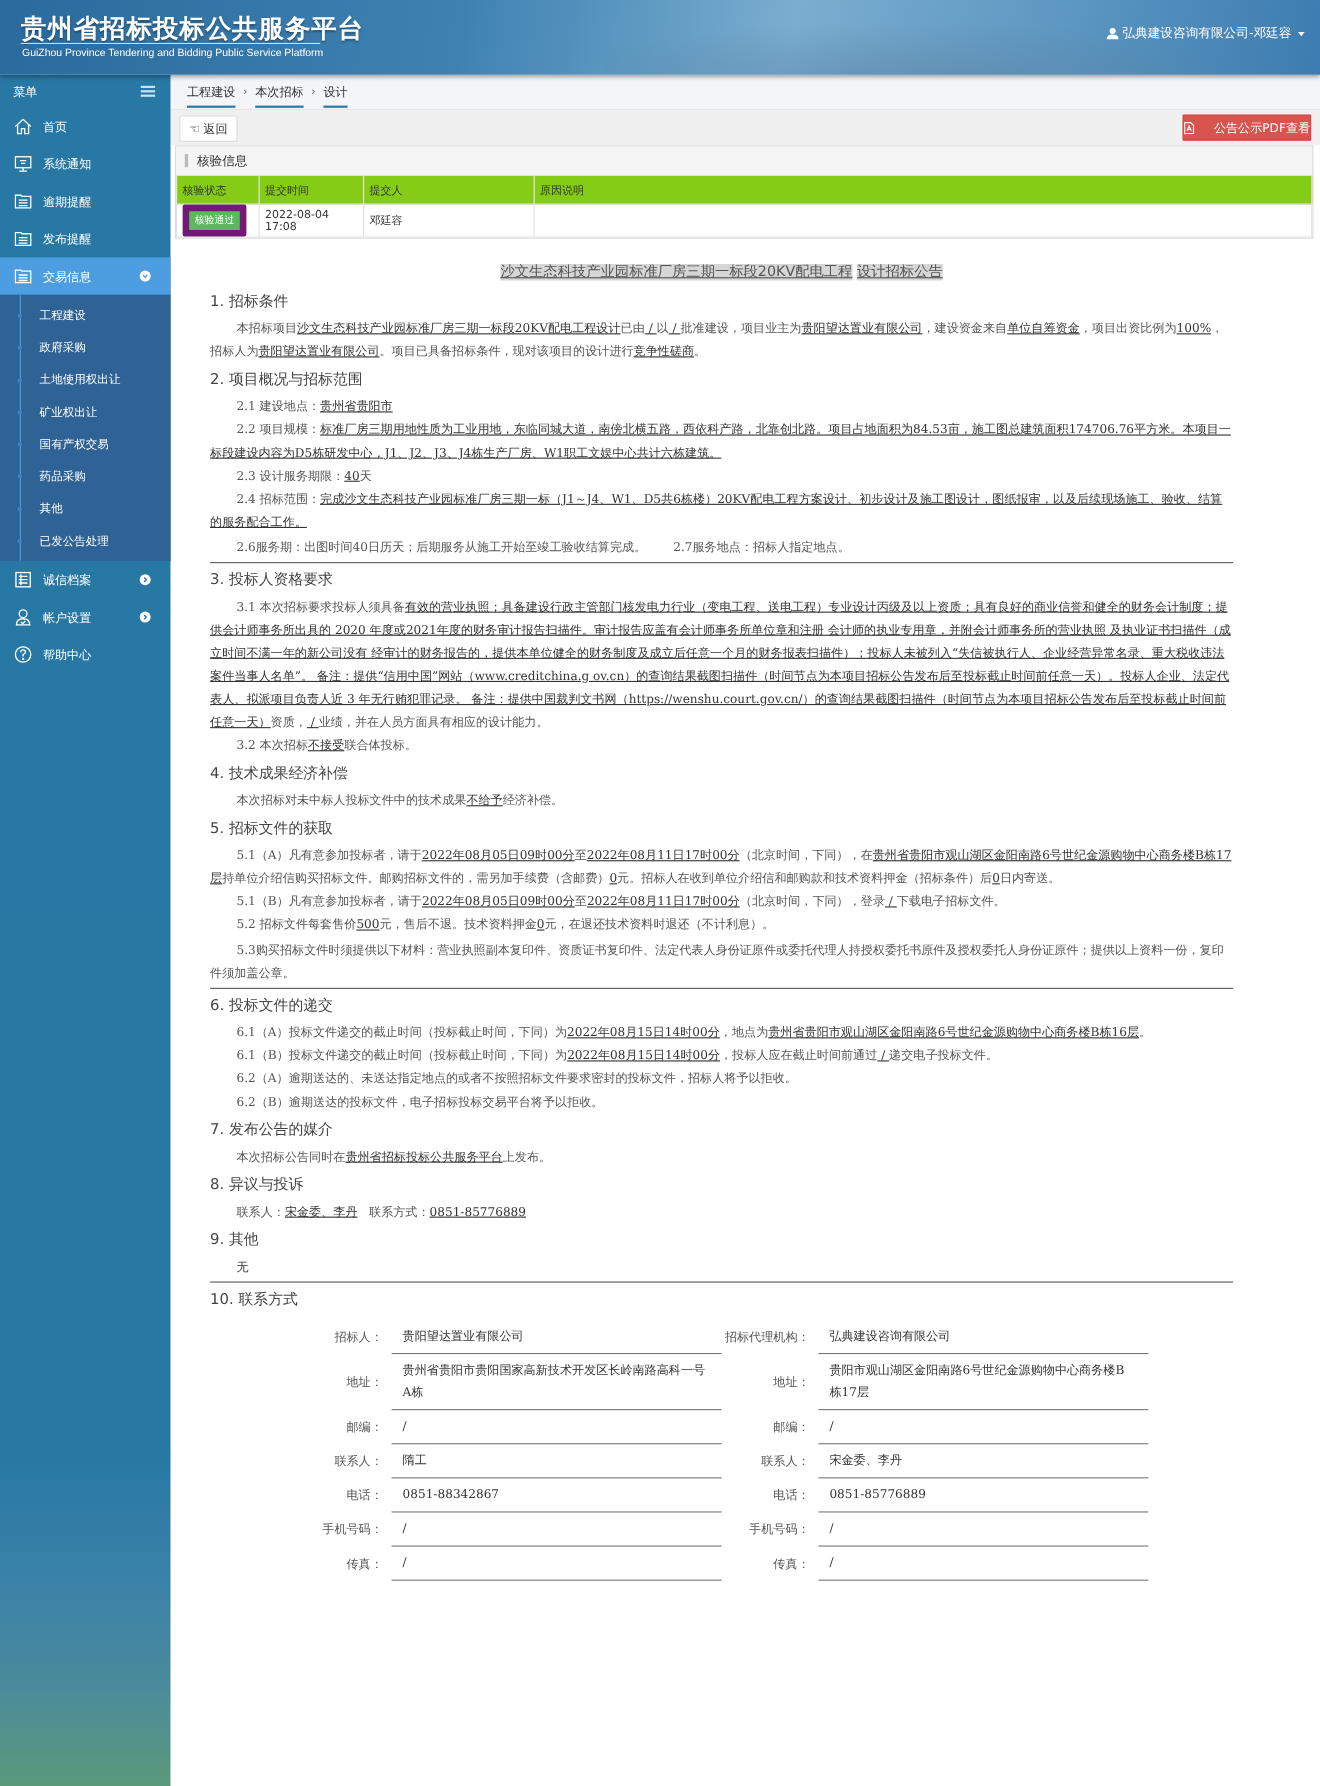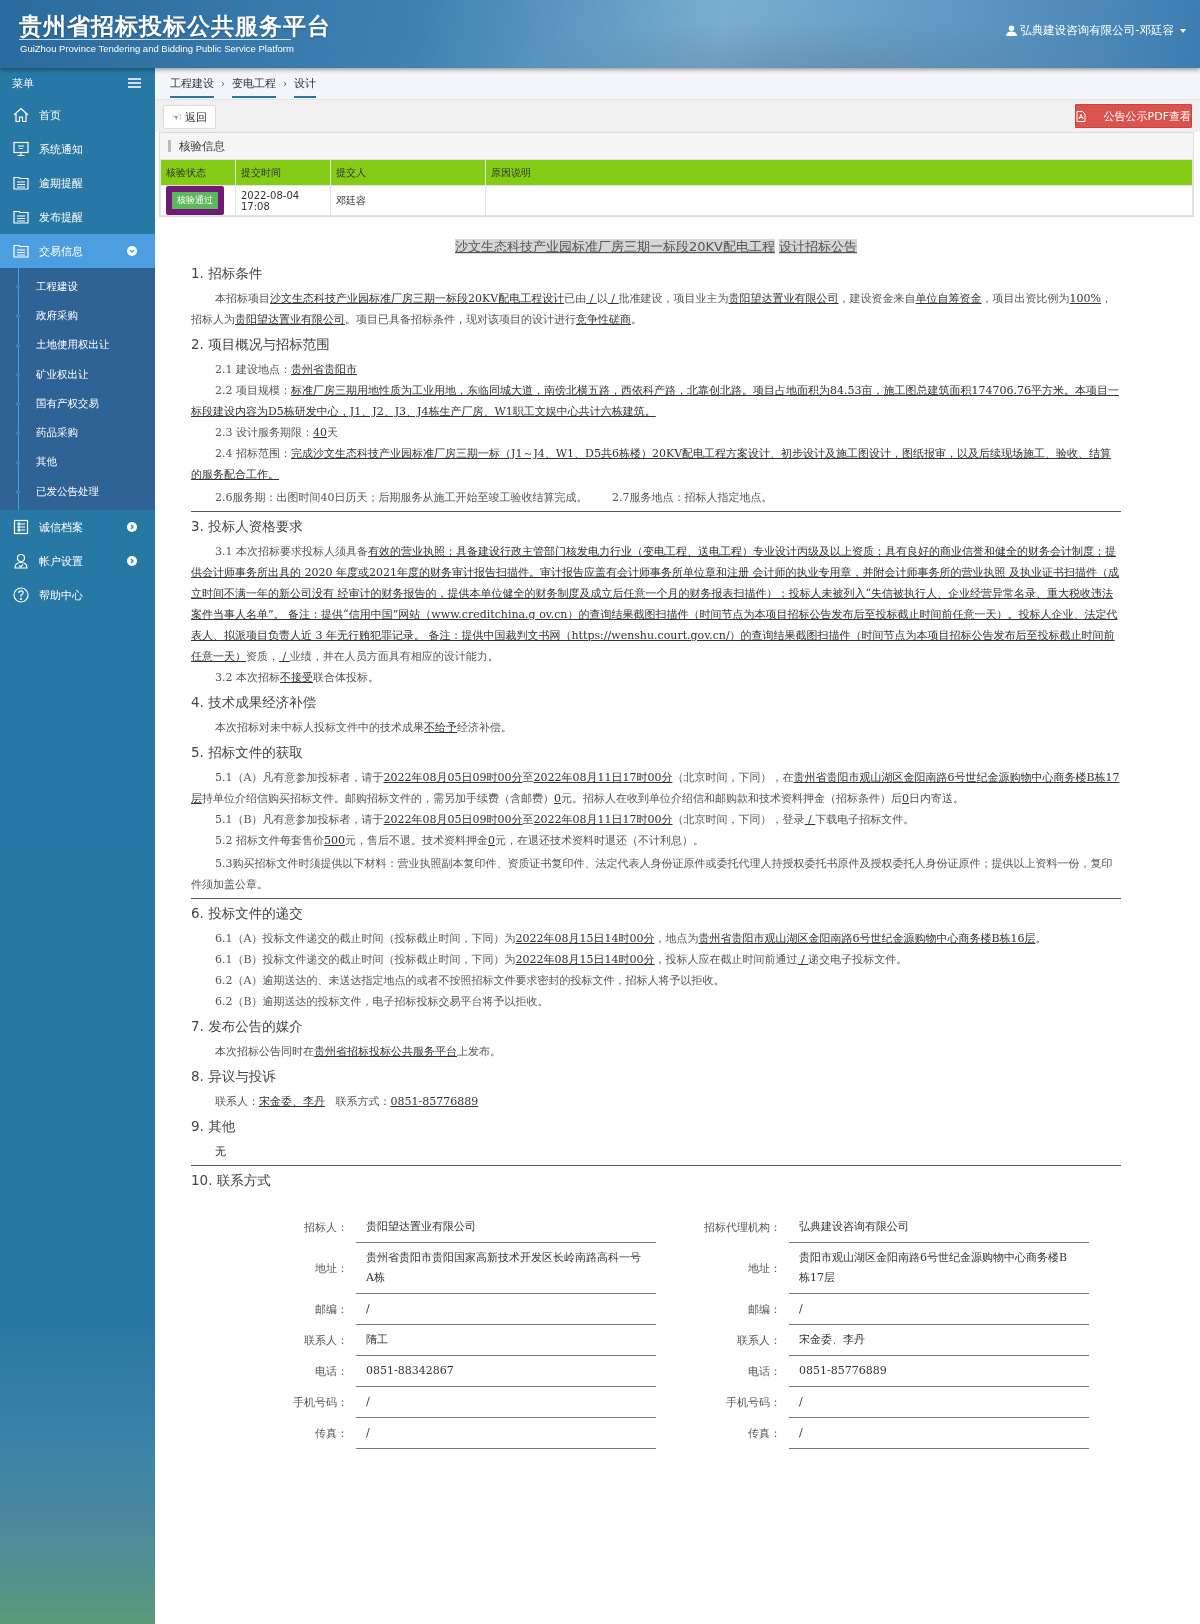--- a/index.html
+++ b/index.html
@@ -42,21 +42,21 @@
 table.vt th{background:#84cc16;font-weight:normal;text-align:left;padding:0 5px;height:26px;border:1px solid #e2e2e2;color:#333}
 table.vt td{background:#fff;padding:0 5px;height:27px;border:1px solid #e2e2e2}
 .badge{display:inline-block;background:#5cb85c;color:#fff;font-size:9px;padding:2px 5px;border-radius:2px;border:6px solid #701a75}
 .doc{position:absolute;left:36px;top:170px;width:930px;font-family:"DejaVu Serif","Liberation Serif",serif;color:#555;font-size:11px}
 .doc-title{text-align:center;font-size:13px;color:#555;margin-bottom:9px;font-family:"DejaVu Sans",sans-serif}
 .doc-title span{background:#d6d6d6;text-decoration:underline}
 .h{font-family:"DejaVu Sans",sans-serif;font-size:13.5px;color:#444;margin:6px 0 5px}
 .p{line-height:21px;text-indent:24px}
 .u{text-decoration:underline;color:#333}
 .hr{height:1px;background:#555;margin:3px 0 6px}
-.contacts{display:flex;justify-content:space-between;padding-left:45px;margin-top:22px}
+.contacts{display:flex;padding-left:45px;margin-top:10px}
 .ccol{width:420px}
 .crow{display:flex;align-items:center;font-size:11px}
 .crow .lbl{width:120px;text-align:right;padding-right:8px;color:#555;font-family:"DejaVu Sans",sans-serif}
 .crow .val{flex:0 0 300px;border-bottom:1px solid #777;padding:5px 10px;color:#333;line-height:20px;font-family:"DejaVu Serif",serif}
 .ccol.right .lbl{width:88px}
 </style>
 </head>
 <body>
 
 <div class="header">
@@ -181,21 +181,21 @@
         </svg>
       </span>
     <span>帮助中心</span>
   </div>
 </div>
 
 <div class="main">
   <div class="crumbbar">
     <span class="crumb">工程建设</span>
     <span class="crumb-sep">›</span>
-    <span class="crumb">变电工程</span>
+    <span class="crumb">本次招标</span>
     <span class="crumb-sep">›</span>
     <span class="crumb">设计</span>
   </div>
   <div class="toolbar">
     <div class="back-btn">
       <span style="font-size:11px">☜</span>
       <span>返回</span>
     </div>
     <div class="pdf-btn">
       <svg viewBox="0 0 10 11" fill="none" stroke="#fff" stroke-width="1">

